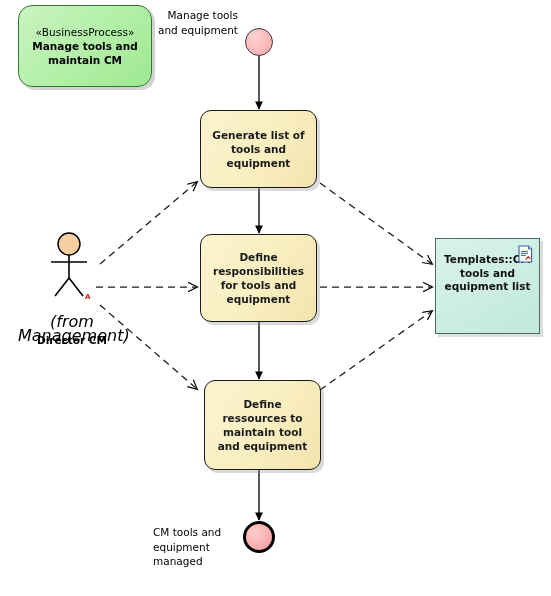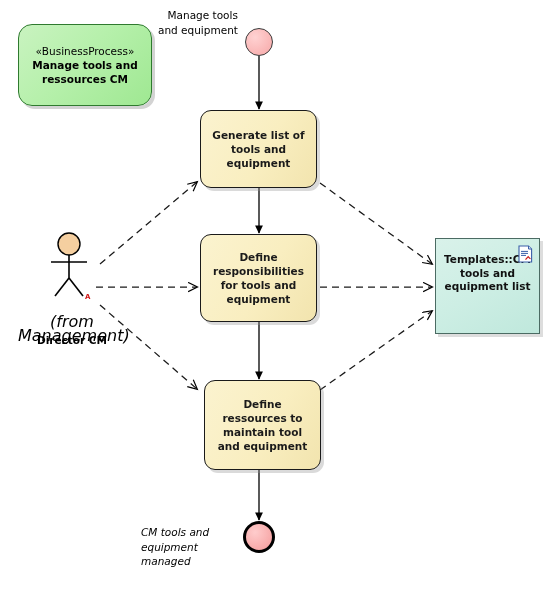--- a/index.html
+++ b/index.html
@@ -32,21 +32,21 @@
     position: absolute;
     box-sizing: border-box;
     display: flex;
     align-items: center;
     justify-content: center;
     text-align: center;
   }
   
   .bp-box {
     left: 18px;
-    top: 24px;
+    top: 5px;
     width: 134px;
     height: 82px;
     border: 1.4px solid #2f7a2f;
     border-radius: 14px;
     background: linear-gradient(135deg, #c9f3c0 0%, #b6f0ab 45%, #9fe892 100%);
     box-shadow: 3px 3px 0 rgba(140,140,140,0.38);
     flex-direction: column;
     padding: 4px 8px;
   }
   .bp-stereotype {
@@ -125,21 +125,21 @@
   }
   
   .free-label {
     position: absolute;
     font-size: 10.5px;
     line-height: 14.5px;
     color: #000;
     white-space: pre-line;
   }
   #label-start { left: 158px; top: 8px; text-align: right; }
-  #label-end { left: 141px; top: 525px; font-style: italic; }
+  #label-end { left: 153px; top: 525px; }
   
   .actor {
     position: absolute;
     left: 46px;
     top: 232px;
     width: 46px;
     height: 66px;
   }
   .actor-name {
     position: absolute;
@@ -205,21 +205,21 @@
     <line x1="320" y1="183" x2="432" y2="264" stroke="#1a1a1a" stroke-width="1.25" stroke-dasharray="7,5" marker-end="url(#openArrow)"></line>
 
     <line x1="320" y1="287" x2="432" y2="287" stroke="#1a1a1a" stroke-width="1.25" stroke-dasharray="7,5" marker-end="url(#openArrow)"></line>
 
     <line x1="320" y1="390" x2="432" y2="311" stroke="#1a1a1a" stroke-width="1.25" stroke-dasharray="7,5" marker-end="url(#openArrow)"></line>
   </svg>
 
   <div class="node bp-box">
     <div class="bp-stereotype">«BusinessProcess»</div>
     <div class="bp-title">Manage tools and</div>
-    <div class="bp-title">ressources CM</div>
+    <div class="bp-title">maintain CM</div>
   </div>
 
   <div class="start-node"></div>
   <div class="free-label" id="label-start">Manage tools
 and equipment</div>
 
   <div class="node activity" id="act-define-resp">
     <span>Define
 responsibilities for
 tools and equipment</span>

